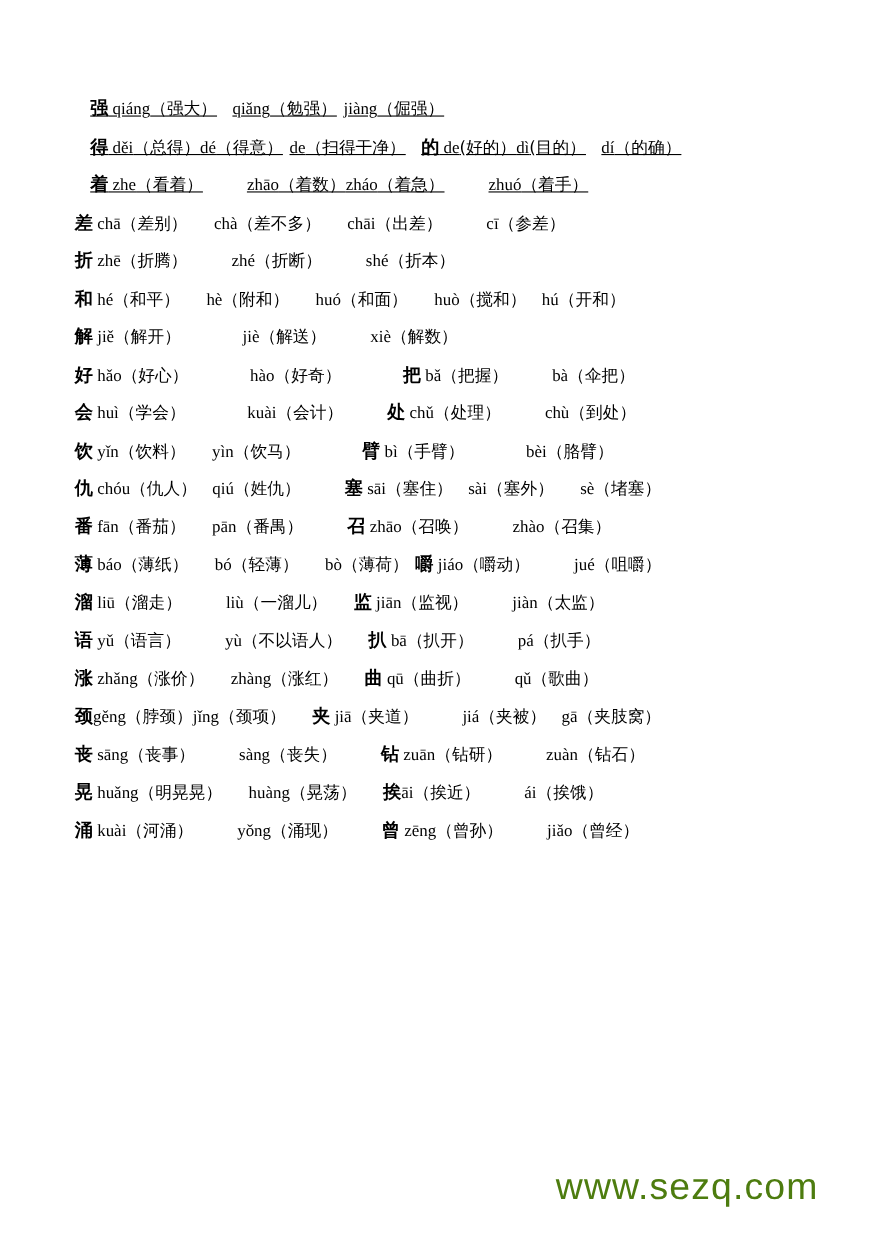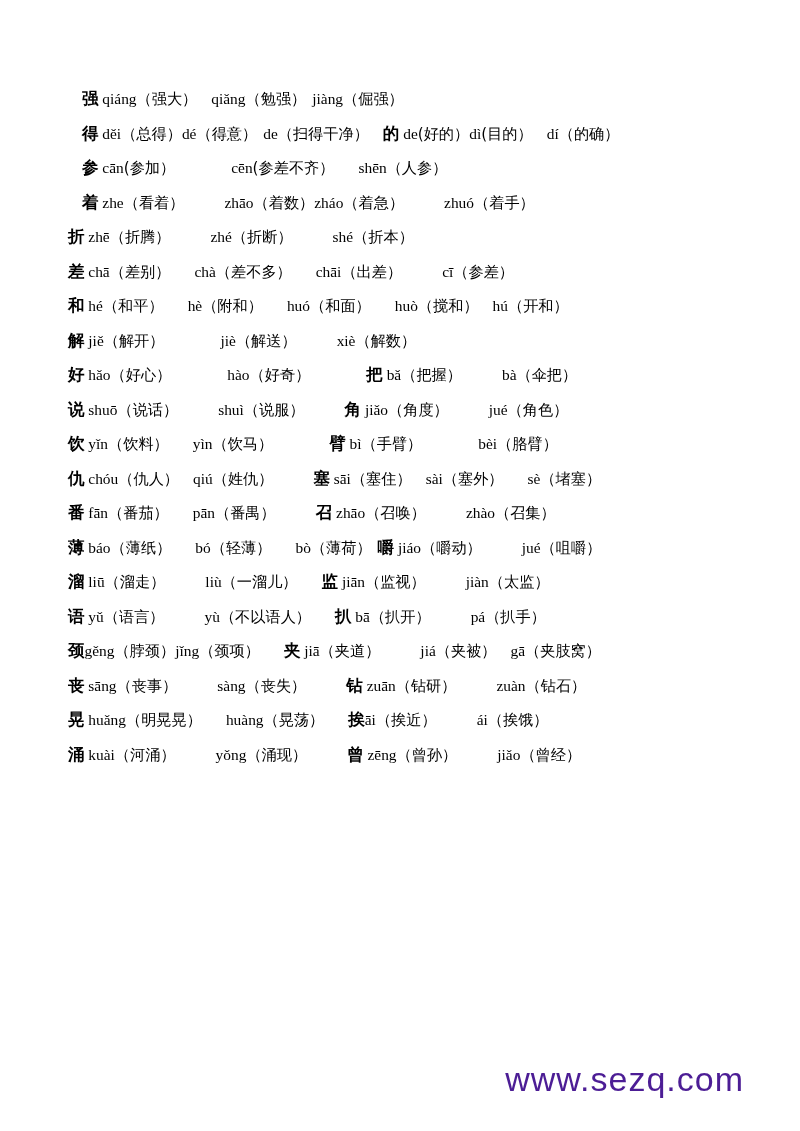--- a/index.html
+++ b/index.html
@@ -39,53 +39,53 @@
   }
   .gl {
     font-family: "DejaVu Sans", "Liberation Sans", sans-serif;
     font-size: 15.2px;
   }
   .s1 { display: inline-block; width: 6px; }
   .s2 { display: inline-block; width: 14px; }
   .s3 { display: inline-block; width: 24px; }
   .s4 { display: inline-block; width: 40px; }
   .s5 { display: inline-block; width: 56px; }
-  .ind1 { padding-left: 18px; }
+  .ind1 { padding-left: 18px; text-decoration: underline; }
   .ind3 { padding-left: 4px; }
   .watermark {
     position: absolute;
     right: 56px;
     bottom: 32px;
     font-family: "Liberation Sans", "DejaVu Sans", sans-serif;
     font-size: 34px;
-    color: #4c1d95;
+    color: #4d7c0f;
     letter-spacing: 1px;
     user-select: none;
   }
 </style>
 </head>
 <body>
 
 <div class="page">
   <div id="lines-container">
       <div class="line ind1"><span class="hz">强</span><span class="py"> qiáng</span><span class="gl">（强大）</span><span class="s2"></span><span class="py">qiǎng</span><span class="gl">（勉强）</span><span class="s1"></span><span class="py">jiàng</span><span class="gl">（倔强）</span></div>
       <div class="line ind1"><span class="hz">得</span><span class="py"> děi</span><span class="gl">（总得）</span><span class="py">dé</span><span class="gl">（得意）</span><span class="s1"></span><span class="py">de</span><span class="gl">（扫得干净）</span><span class="s2"></span><span class="hz">的</span><span class="py"> de</span><span class="gl">(好的）</span><span class="py">dì</span><span class="gl">(目的）</span><span class="s2"></span><span class="py">dí</span><span class="gl">（的确）</span></div>
-      <div class="line ind1"><span class="hz">参</span><span class="py"> cān</span><span class="gl">(参加）</span><span class="s5"></span><span class="py">cēn</span><span class="gl">(参差不齐）</span><span class="s3"></span><span class="py">shēn</span><span class="gl">（人参）</span></div>
       <div class="line ind1"><span class="hz">着</span><span class="py"> zhe</span><span class="gl">（看着）</span><span class="s4"></span><span class="py">zhāo</span><span class="gl">（着数）</span><span class="py">zháo</span><span class="gl">（着急）</span><span class="s4"></span><span class="py">zhuó</span><span class="gl">（着手）</span></div>
+      <div class="line ind3"><span class="hz">差</span><span class="py"> chā</span><span class="gl">（差别）</span><span class="s3"></span><span class="py">chà</span><span class="gl">（差不多）</span><span class="s3"></span><span class="py">chāi</span><span class="gl">（出差）</span><span class="s4"></span><span class="py">cī</span><span class="gl">（参差）</span></div>
       <div class="line ind3"><span class="hz">折</span><span class="py"> zhē</span><span class="gl">（折腾）</span><span class="s4"></span><span class="py">zhé</span><span class="gl">（折断）</span><span class="s4"></span><span class="py">shé</span><span class="gl">（折本）</span></div>
-      <div class="line ind3"><span class="hz">差</span><span class="py"> chā</span><span class="gl">（差别）</span><span class="s3"></span><span class="py">chà</span><span class="gl">（差不多）</span><span class="s3"></span><span class="py">chāi</span><span class="gl">（出差）</span><span class="s4"></span><span class="py">cī</span><span class="gl">（参差）</span></div>
       <div class="line ind3"><span class="hz">和</span><span class="py"> hé</span><span class="gl">（和平）</span><span class="s3"></span><span class="py">hè</span><span class="gl">（附和）</span><span class="s3"></span><span class="py">huó</span><span class="gl">（和面）</span><span class="s3"></span><span class="py">huò</span><span class="gl">（搅和）</span><span class="s2"></span><span class="py">hú</span><span class="gl">（开和）</span></div>
       <div class="line ind3"><span class="hz">解</span><span class="py"> jiě</span><span class="gl">（解开）</span><span class="s5"></span><span class="py">jiè</span><span class="gl">（解送）</span><span class="s4"></span><span class="py">xiè</span><span class="gl">（解数）</span></div>
       <div class="line ind3"><span class="hz">好</span><span class="py"> hǎo</span><span class="gl">（好心）</span><span class="s5"></span><span class="py">hào</span><span class="gl">（好奇）</span><span class="s5"></span><span class="hz">把</span><span class="py"> bǎ</span><span class="gl">（把握）</span><span class="s4"></span><span class="py">bà</span><span class="gl">（伞把）</span></div>
-      <div class="line ind3"><span class="hz">说</span><span class="py"> shuō</span><span class="gl">（说话）</span><span class="s4"></span><span class="py">shuì</span><span class="gl">（说服）</span><span class="s4"></span><span class="hz">角</span><span class="py"> jiǎo</span><span class="gl">（角度）</span><span class="s4"></span><span class="py">jué</span><span class="gl">（角色）</span></div>
+      <div class="line ind3"><span class="hz">会</span><span class="py"> huì</span><span class="gl">（学会）</span><span class="s5"></span><span class="py">kuài</span><span class="gl">（会计）</span><span class="s4"></span><span class="hz">处</span><span class="py"> chǔ</span><span class="gl">（处理）</span><span class="s4"></span><span class="py">chù</span><span class="gl">（到处）</span></div>
       <div class="line ind3"><span class="hz">饮</span><span class="py"> yǐn</span><span class="gl">（饮料）</span><span class="s3"></span><span class="py">yìn</span><span class="gl">（饮马）</span><span class="s5"></span><span class="hz">臂</span><span class="py"> bì</span><span class="gl">（手臂）</span><span class="s5"></span><span class="py">bèi</span><span class="gl">（胳臂）</span></div>
       <div class="line ind3"><span class="hz">仇</span><span class="py"> chóu</span><span class="gl">（仇人）</span><span class="s2"></span><span class="py">qiú</span><span class="gl">（姓仇）</span><span class="s4"></span><span class="hz">塞</span><span class="py"> sāi</span><span class="gl">（塞住）</span><span class="s2"></span><span class="py">sài</span><span class="gl">（塞外）</span><span class="s3"></span><span class="py">sè</span><span class="gl">（堵塞）</span></div>
       <div class="line ind3"><span class="hz">番</span><span class="py"> fān</span><span class="gl">（番茄）</span><span class="s3"></span><span class="py">pān</span><span class="gl">（番禺）</span><span class="s4"></span><span class="hz">召</span><span class="py"> zhāo</span><span class="gl">（召唤）</span><span class="s4"></span><span class="py">zhào</span><span class="gl">（召集）</span></div>
       <div class="line ind3"><span class="hz">薄</span><span class="py"> báo</span><span class="gl">（薄纸）</span><span class="s3"></span><span class="py">bó</span><span class="gl">（轻薄）</span><span class="s3"></span><span class="py">bò</span><span class="gl">（薄荷）</span><span class="s1"></span><span class="hz">嚼</span><span class="py"> jiáo</span><span class="gl">（嚼动）</span><span class="s4"></span><span class="py">jué</span><span class="gl">（咀嚼）</span></div>
       <div class="line ind3"><span class="hz">溜</span><span class="py"> liū</span><span class="gl">（溜走）</span><span class="s4"></span><span class="py">liù</span><span class="gl">（一溜儿）</span><span class="s3"></span><span class="hz">监</span><span class="py"> jiān</span><span class="gl">（监视）</span><span class="s4"></span><span class="py">jiàn</span><span class="gl">（太监）</span></div>
       <div class="line ind3"><span class="hz">语</span><span class="py"> yǔ</span><span class="gl">（语言）</span><span class="s4"></span><span class="py">yù</span><span class="gl">（不以语人）</span><span class="s3"></span><span class="hz">扒</span><span class="py"> bā</span><span class="gl">（扒开）</span><span class="s4"></span><span class="py">pá</span><span class="gl">（扒手）</span></div>
+      <div class="line ind3"><span class="hz">涨</span><span class="py"> zhǎng</span><span class="gl">（涨价）</span><span class="s3"></span><span class="py">zhàng</span><span class="gl">（涨红）</span><span class="s3"></span><span class="hz">曲</span><span class="py"> qū</span><span class="gl">（曲折）</span><span class="s4"></span><span class="py">qǔ</span><span class="gl">（歌曲）</span></div>
       <div class="line ind3"><span class="hz">颈</span><span class="py">gěng</span><span class="gl">（脖颈）</span><span class="py">jǐng</span><span class="gl">（颈项）</span><span class="s3"></span><span class="hz">夹</span><span class="py"> jiā</span><span class="gl">（夹道）</span><span class="s4"></span><span class="py">jiá</span><span class="gl">（夹被）</span><span class="s2"></span><span class="py">gā</span><span class="gl">（夹肢窝）</span></div>
       <div class="line ind3"><span class="hz">丧</span><span class="py"> sāng</span><span class="gl">（丧事）</span><span class="s4"></span><span class="py">sàng</span><span class="gl">（丧失）</span><span class="s4"></span><span class="hz">钻</span><span class="py"> zuān</span><span class="gl">（钻研）</span><span class="s4"></span><span class="py">zuàn</span><span class="gl">（钻石）</span></div>
       <div class="line ind3"><span class="hz">晃</span><span class="py"> huǎng</span><span class="gl">（明晃晃）</span><span class="s3"></span><span class="py">huàng</span><span class="gl">（晃荡）</span><span class="s3"></span><span class="hz">挨</span><span class="py">āi</span><span class="gl">（挨近）</span><span class="s4"></span><span class="py">ái</span><span class="gl">（挨饿）</span></div>
       <div class="line ind3"><span class="hz">涌</span><span class="py"> kuài</span><span class="gl">（河涌）</span><span class="s4"></span><span class="py">yǒng</span><span class="gl">（涌现）</span><span class="s4"></span><span class="hz">曾</span><span class="py"> zēng</span><span class="gl">（曾孙）</span><span class="s4"></span><span class="py">jiǎo</span><span class="gl">（曾经）</span></div>
     </div>
   <div class="watermark">www.sezq.com</div>
 </div>
 
 </body></html>

